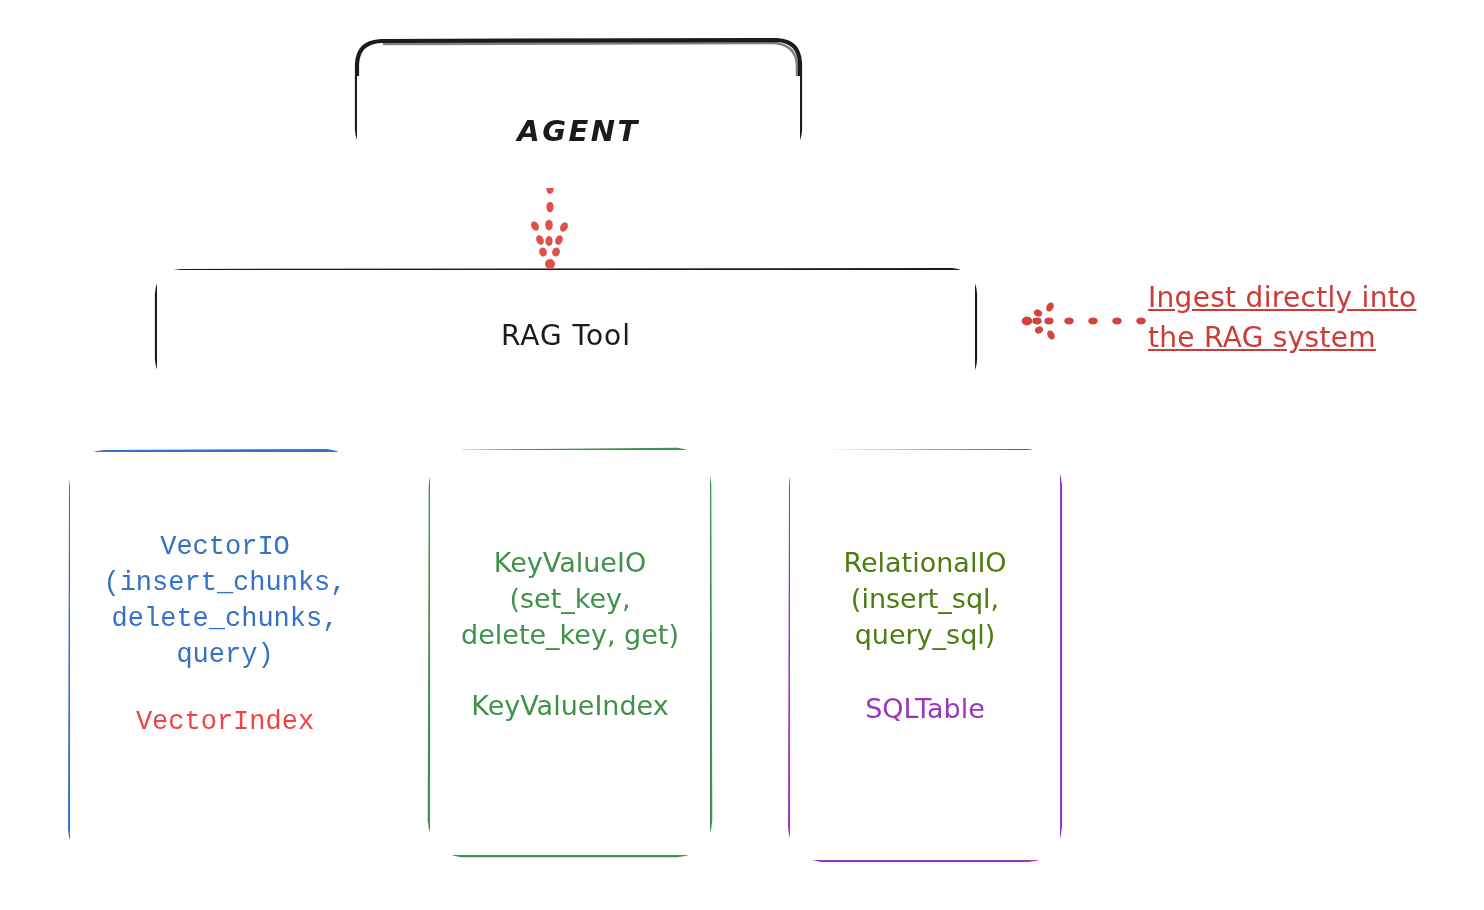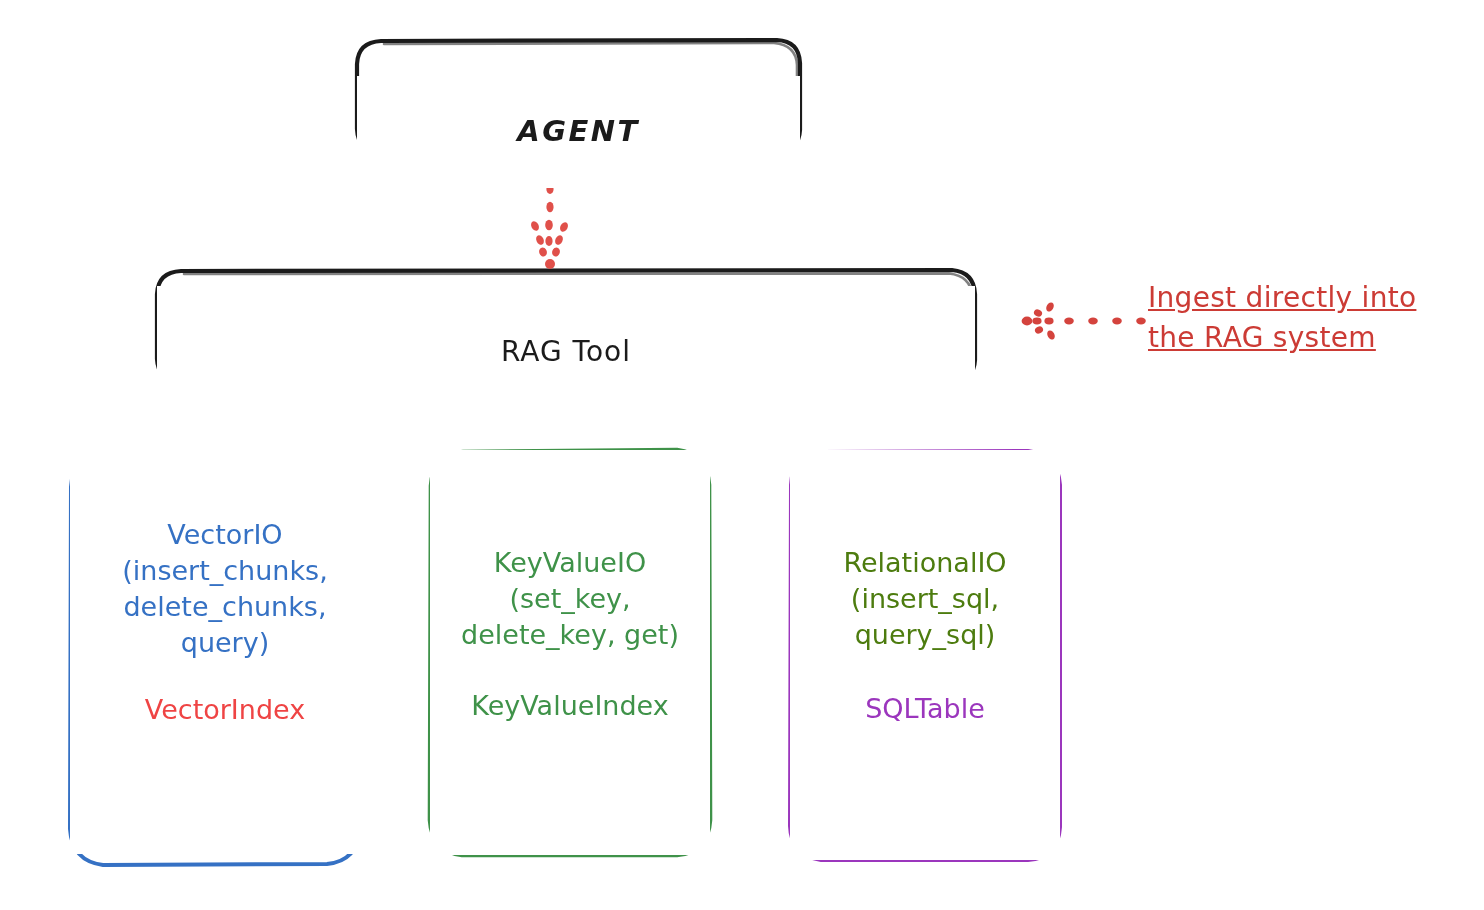--- a/index.html
+++ b/index.html
@@ -47,21 +47,21 @@
     font-size: 29px;
     font-style: italic;
     font-weight: 700;
     letter-spacing: 2.5px;
     color: #1b1b1b;
   }
 
   
   #rag-node {
     left: 157px;
-    top: 286px;
+    top: 270px;
     width: 818px;
     height: 132px;
   }
   #rag-label {
     font-family: "DejaVu Sans", sans-serif;
     font-size: 28px;
     font-weight: 400;
     letter-spacing: 1px;
     color: #1b1b1b;
   }
@@ -82,21 +82,21 @@
     font-weight: 400;
     line-height: 1.33;
     white-space: pre-line;
   }
   .provider-entity {
     font-size: 27px;
     font-weight: 400;
     white-space: pre-line;
   }
 
-  #vector-node  { left: 70px;  top: 439px; width: 310px; height: 415px; }
+  #vector-node  { left: 70px;  top: 452px; width: 310px; height: 415px; font-family: Liberation Mono, monospace; }
   #keyvalue-node{ left: 430px; top: 450px; width: 280px; height: 405px; }
   #relational-node{ left: 790px;top: 450px; width: 270px; height: 410px; }
 
   #vector-node  .provider-inner.api    { top: 78px;  }
   #vector-node  .provider-inner.entity { top: 255px; }
   #keyvalue-node .provider-inner.api    { top: 95px;  }
   #keyvalue-node .provider-inner.entity { top: 240px; }
   #relational-node .provider-inner.api    { top: 95px;  }
   #relational-node .provider-inner.entity { top: 243px; }
 

